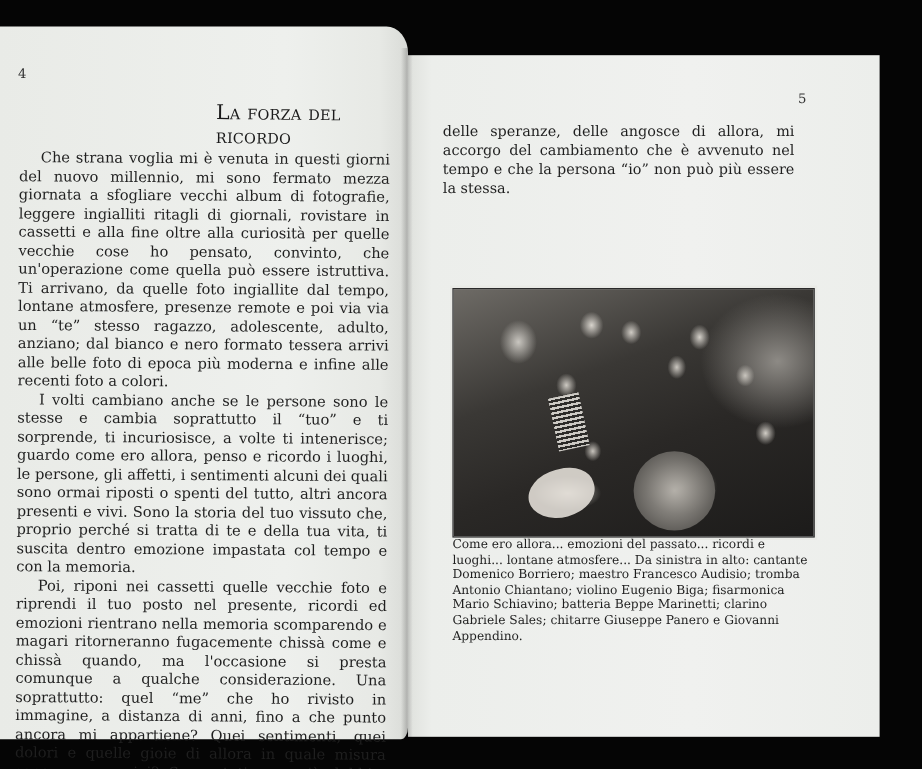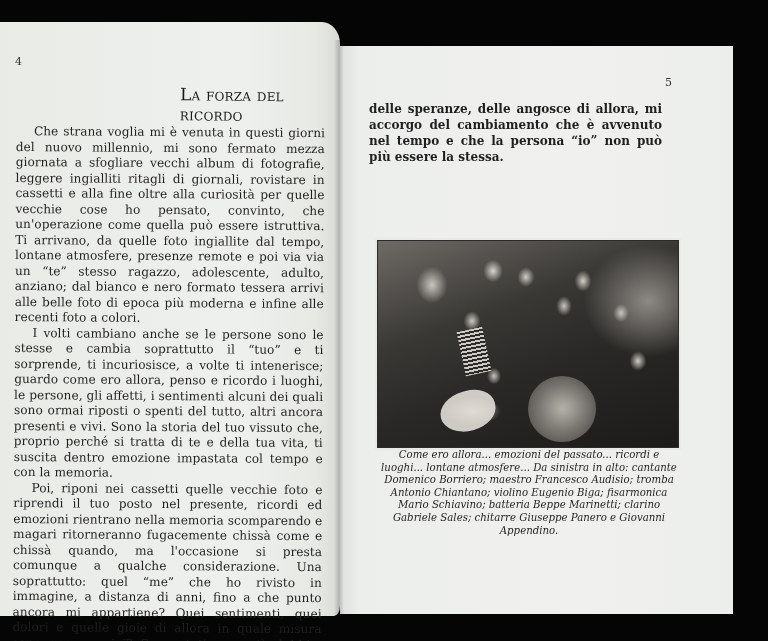--- a/index.html
+++ b/index.html
@@ -49,21 +49,21 @@
   .body-left {
     left: 16px; top: 102px; width: 309px;
     transform: rotate(0.4deg);
     transform-origin: left top;
   }
   .body-left p { margin: 0; text-indent: 18px; }
   .body-right {
     left: 29px; top: 55px; width: 293px;
     font-size: 12px; line-height: 16px;
   }
-  .body-right p { margin: 0; font-weight: bold; }
+  .body-right p { margin: 0; }
   .photo {
     position: absolute; left: 37px; top: 194px; width: 300px; height: 206px;
     background:
       radial-gradient(ellipse 22px 26px at 54px 44px, #c9c6c0 0%, rgba(0,0,0,0) 70%),
       radial-gradient(ellipse 14px 16px at 115px 30px, #d8d4cd 0%, rgba(0,0,0,0) 70%),
       radial-gradient(ellipse 12px 14px at 148px 36px, #d0ccc5 0%, rgba(0,0,0,0) 70%),
       radial-gradient(ellipse 12px 15px at 205px 40px, #d4d0c9 0%, rgba(0,0,0,0) 70%),
       radial-gradient(ellipse 12px 14px at 94px 80px, #cdc9c2 0%, rgba(0,0,0,0) 70%),
       radial-gradient(ellipse 11px 14px at 186px 65px, #cac6bf 0%, rgba(0,0,0,0) 70%),
       radial-gradient(ellipse 11px 13px at 243px 72px, #c9c5be 0%, rgba(0,0,0,0) 70%),
@@ -88,23 +88,22 @@
     transform: rotate(-15deg); opacity: 0.9;
   }
   .photo .globe {
     position: absolute; left: 150px; top: 135px; width: 68px; height: 66px;
     border-radius: 50%;
     background: radial-gradient(circle at 50% 50%, #b9b5ae 0%, #7b7873 55%, #454340 100%);
     opacity: 0.9;
   }
   .caption {
     position: absolute; left: 37px; top: 403px; width: 304px;
-    font-style: italic; font-size: 10.2px; line-height: 12.6px;
+    font-size: 10.2px; line-height: 12.6px;
     color: #1f1f1f;
-    text-align: center;
   }
 </style>
 </head>
 <body>
 
 <div class="page page-left">
   <div class="page-number pn-left">4</div>
   <div class="chapter-title">La forza del ricordo</div>
   <div class="body-text body-left">
     <p>Che strana voglia mi è venuta in questi giorni del nuovo millennio, mi sono fermato mezza giornata a sfogliare vecchi album di fotografie, leggere ingialliti ritagli di giornali, rovistare in cassetti e alla fine oltre alla curiosità per quelle vecchie cose ho pensato, convinto, che un'operazione come quella può essere istruttiva. Ti arrivano, da quelle foto ingiallite dal tempo, lontane atmosfere, presenze remote e poi via via un “te” stesso ragazzo, adolescente, adulto, anziano; dal bianco e nero formato tessera arrivi alle belle foto di epoca più moderna e infine alle recenti foto a colori.</p>

